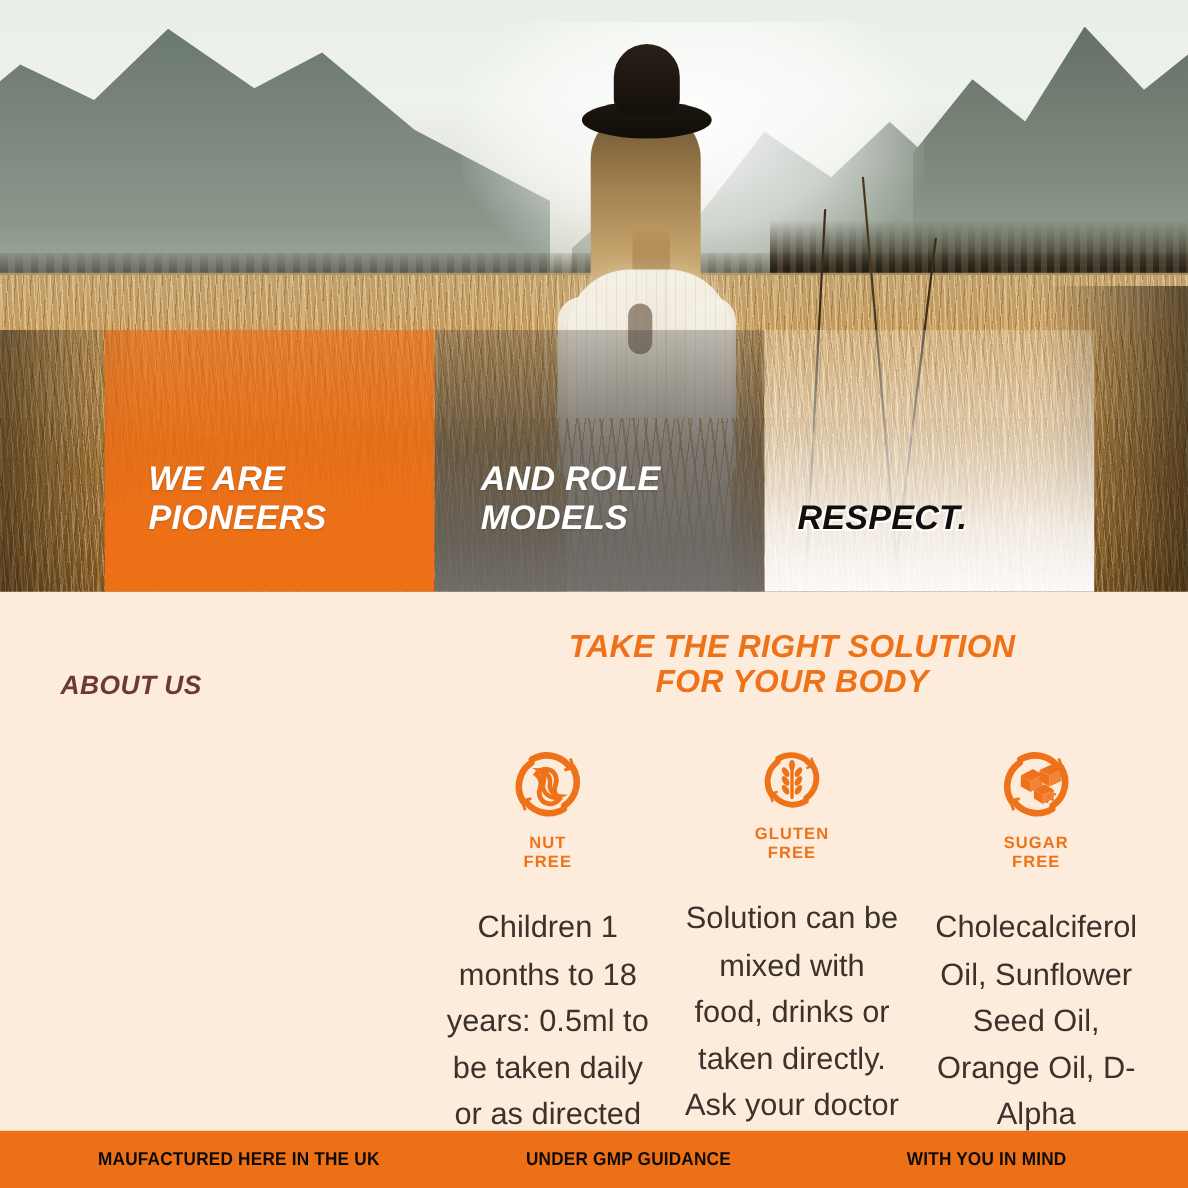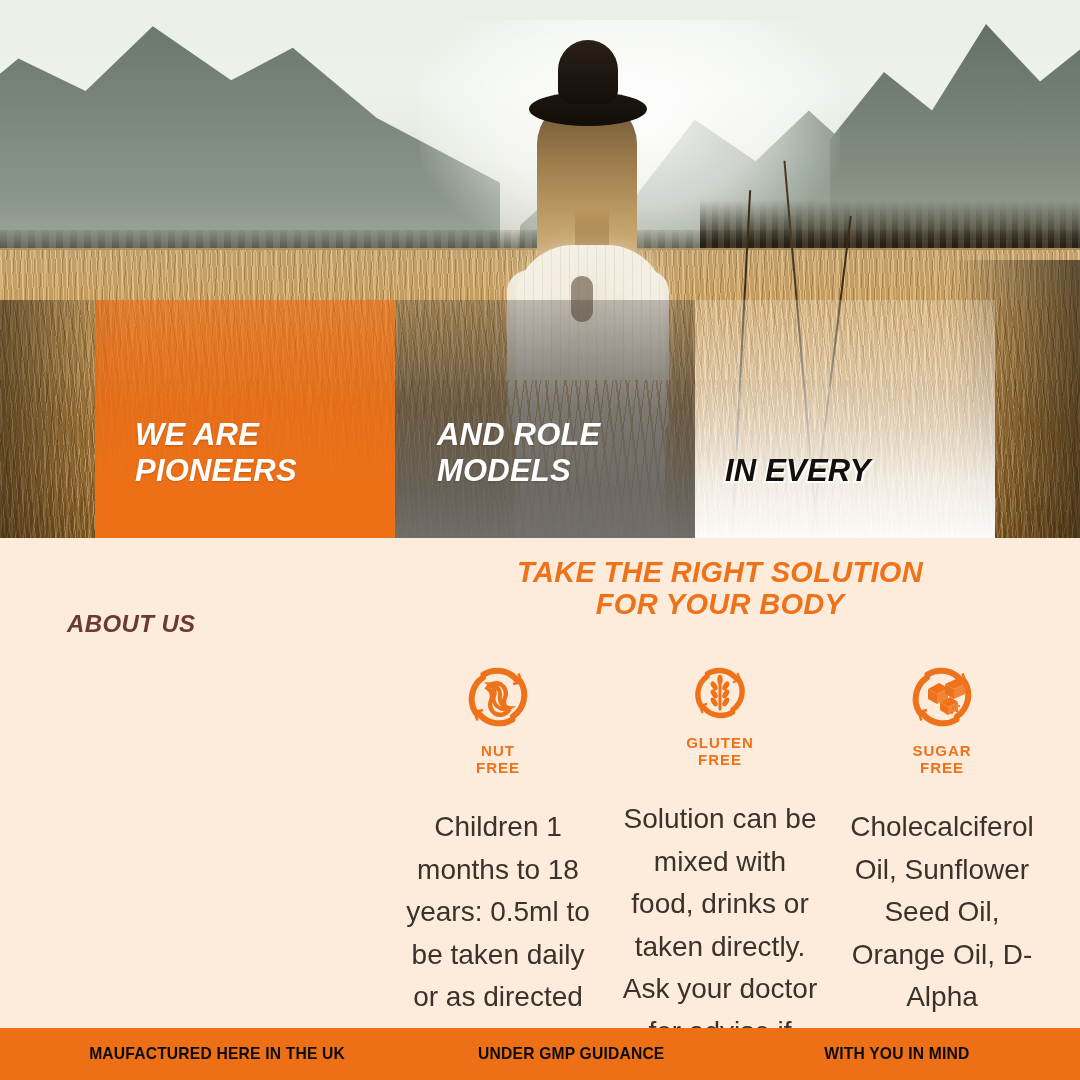--- a/index.html
+++ b/index.html
@@ -111,26 +111,26 @@
     font-size:31px;line-height:1.18;font-weight:bold;font-style:italic;letter-spacing:.2px;}
   .panel.p1 .ptext,.panel.p2 .ptext{color:#ffffff;text-shadow:0 1px 2px rgba(0,0,0,.18);}
   .panel.p3 .ptext{color:#12100e;text-shadow:-2px 2px 0 rgba(255,255,255,.95),2px 2px 0 rgba(255,255,255,.8);}
   .panel.p2 .ptext{left:42px;}
   .panel.p3 .ptext{left:30px;}
 
   
   .lower{position:absolute;left:0;top:538px;width:1080px;height:490px;background:#fdebdc;}
 
   .about{position:absolute;left:55px;top:72px;width:320px;}
-  .about h2{margin:0 0 40px 12px;font-size:24px;font-weight:bold;font-style:italic;
+  .about h2{margin:0 0 40px 0;font-size:24px;font-weight:bold;font-style:italic;
     color:#6d3a30;letter-spacing:.4px;}
   .about p{margin:0;font-size:25px;line-height:1.42;font-style:italic;color:#3a322b;}
 
   .right{position:absolute;left:400px;top:18px;width:640px;}
-  .headline{margin:0 0 38px 0;text-align:center;color:#ee7219;
+  .headline{margin:16px 0 38px 0;text-align:center;color:#ee7219;
     font-size:29px;line-height:1.12;font-weight:bold;font-style:italic;letter-spacing:.3px;}
 
   .cols{display:flex;justify-content:space-between;}
   .col{width:196px;display:flex;flex-direction:column;align-items:center;}
   .badge{display:flex;flex-direction:column;}
   .badge svg{display:block;}
   .badge .blabel{margin-top:7px;text-align:center;color:#ee7219;
     font-size:15px;font-weight:bold;line-height:1.14;letter-spacing:1px;}
   .coltext{margin-top:30px;text-align:center;color:#3a322b;font-size:28px;line-height:1.52;}
   .col.c3 .coltext{margin-top:30px;}
@@ -196,21 +196,21 @@
       <div class="panel p2">
         <div class="tint"></div>
         <div class="ptext">
           <div>AND ROLE</div>
           <div>MODELS</div>
         </div>
       </div>
       <div class="panel p3">
         <div class="tint"></div>
         <div class="ptext">
-          <div>IN EVERY</div>
+          <div>RESPECT.</div>
         </div>
       </div>
     </div>
   </div>
 
   <div class="lower">
 
     <div class="about">
       <h2>ABOUT US</h2>
     </div>

